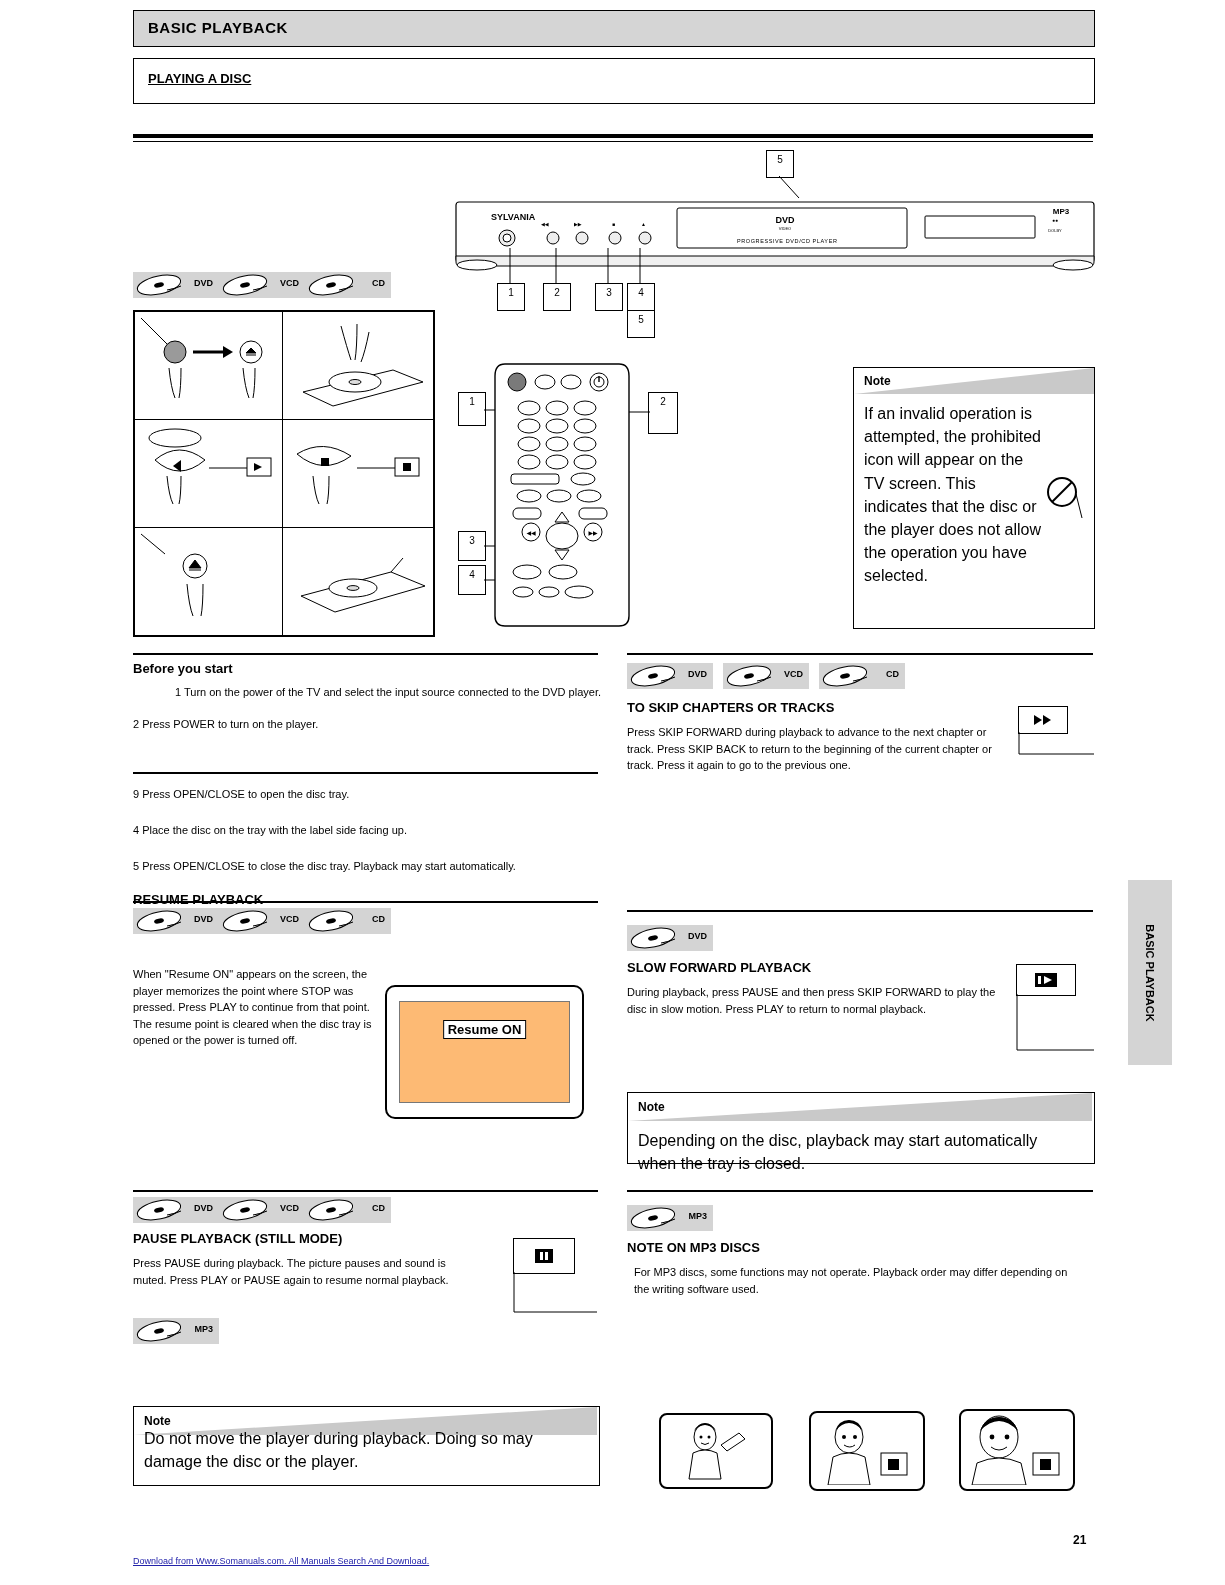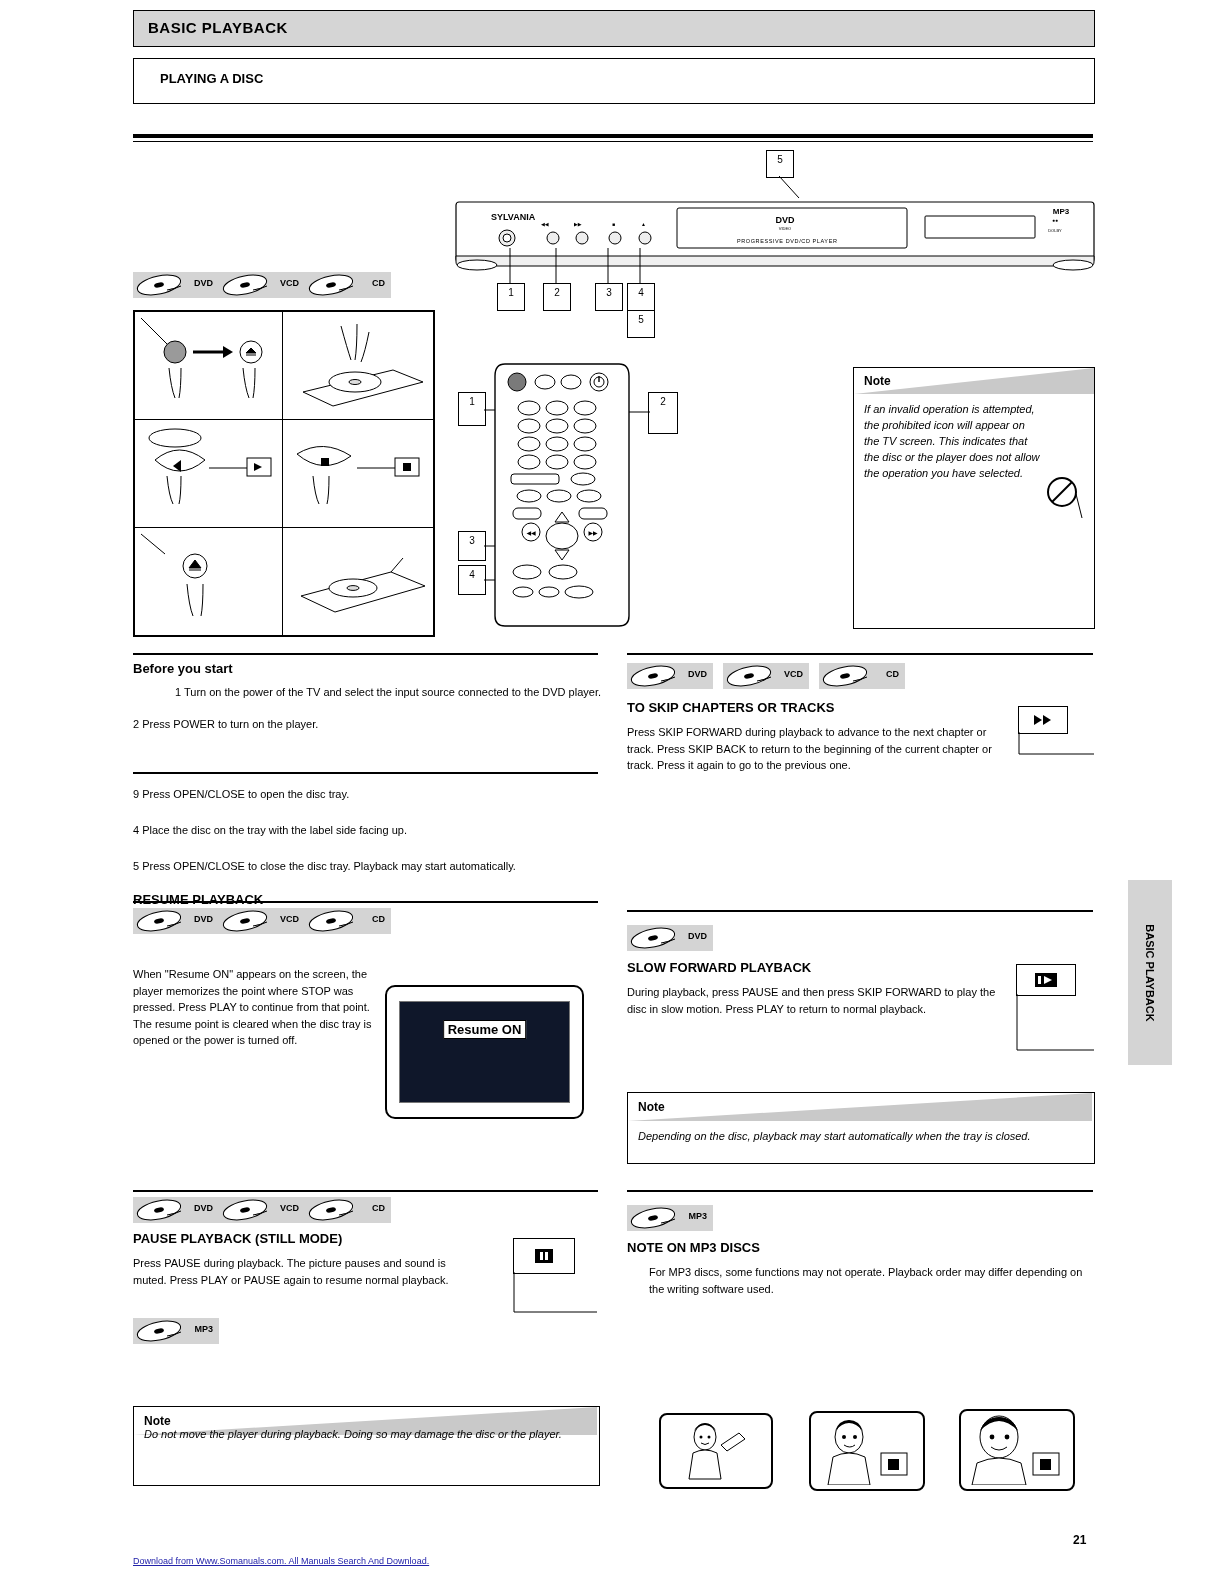--- a/index.html
+++ b/index.html
@@ -36,23 +36,24 @@
     font-weight: bold;
     letter-spacing: .5px;
   }
   .hdr-sub {
     left: 133px; top: 58px; width: 960px; height: 44px;
     border: 1px solid #000;
     background: #fff;
   }
   .hdr-sub-text {
     position: absolute;
-    left: 26px; top: 12px;
+    left: 14px; top: 12px;
     font-size: 13px;
     font-weight: bold;
+    text-decoration: underline;
   }
   .hdr-rule-thick {
     left: 133px; top: 134px; width: 960px; height: 4px;
   }
   .hdr-rule-thin {
     left: 133px; top: 141px; width: 960px; height: 1px;
   }
   
   .disc-badge {
     position: absolute;
@@ -98,23 +99,22 @@
     border: 1px solid #000;
     background: #fff;
   }
   .note-title {
     position: absolute;
     font-size: 12px;
     font-weight: bold;
   }
   .note-body {
     position: absolute;
-    font-size: 11px;
+    font-size: 16px;
     line-height: 1.45;
-    font-style: italic;
   }
   
   .sec-head {
     position: absolute;
     font-size: 13px;
     font-weight: bold;
   }
   .body-text {
     position: absolute;
     font-size: 11px;
@@ -122,21 +122,21 @@
   }
   
   .tv {
     border: 2px solid #000;
     border-radius: 10px;
     background: #fff;
   }
   .tv-inner {
     position: absolute;
     left: 12px; top: 14px; right: 12px; bottom: 14px;
-    background: #0f172a;
+    background: #fdba74;
     border: 1px solid #777;
   }
   .resume-label {
     position: absolute;
     left: 50%;
     transform: translateX(-50%);
     top: 18px;
     font-size: 13px;
     font-weight: bold;
     border: 1px solid #000;
@@ -582,21 +582,21 @@
   <div class="abs rule" style="left:627px; top:1190px; width:466px; height:2px;"></div>
   <div class="disc-badge abs" style="left:627px; top:1205px;">
     <svg width="86" height="26" viewBox="0 0 86 26">
       <ellipse cx="26" cy="13" rx="22" ry="9" fill="#fff" stroke="#000" transform="rotate(-12 26 13)"></ellipse>
       <ellipse cx="26" cy="13" rx="5" ry="2.4" fill="#000" transform="rotate(-12 26 13)"></ellipse>
       <path d="M34 18 a22 9 -12 0 0 14 -4" stroke="#000" fill="#000"></path>
     </svg>
     <span class="lbl">MP3</span>
   </div>
   <span class="sec-head" style="left:627px; top:1240px;">NOTE ON MP3 DISCS</span>
-  <span class="body-text" style="left:649px; top:1264px; width:440px;">For MP3 discs, some functions may not operate. Playback order may differ depending on the writing software used.</span>
+  <span class="body-text" style="left:634px; top:1264px; width:440px;">For MP3 discs, some functions may not operate. Playback order may differ depending on the writing software used.</span>
 
   <div class="people-frame" style="left:659px; top:1413px; width:110px; height:72px;">
     <svg width="106" height="68" viewBox="0 0 106 68">
       <ellipse cx="44" cy="22" rx="11" ry="13" fill="#fff" stroke="#000"></ellipse>
       <path d="M33 16 q11 -12 22 0 q-4 -8 -11 -8 q-7 0 -11 8" fill="#000"></path>
       <circle cx="40" cy="22" r="1.5" fill="#000"></circle>
       <circle cx="48" cy="22" r="1.5" fill="#000"></circle>
       <path d="M40 28 q4 3 8 0" stroke="#000" fill="none"></path>
       <path d="M32 38 q12 -6 24 0 l4 26 l-32 0 Z" fill="#fff" stroke="#000"></path>
       <path d="M60 30 L78 18 L84 24 L66 36 Z" fill="#fff" stroke="#000"></path>

